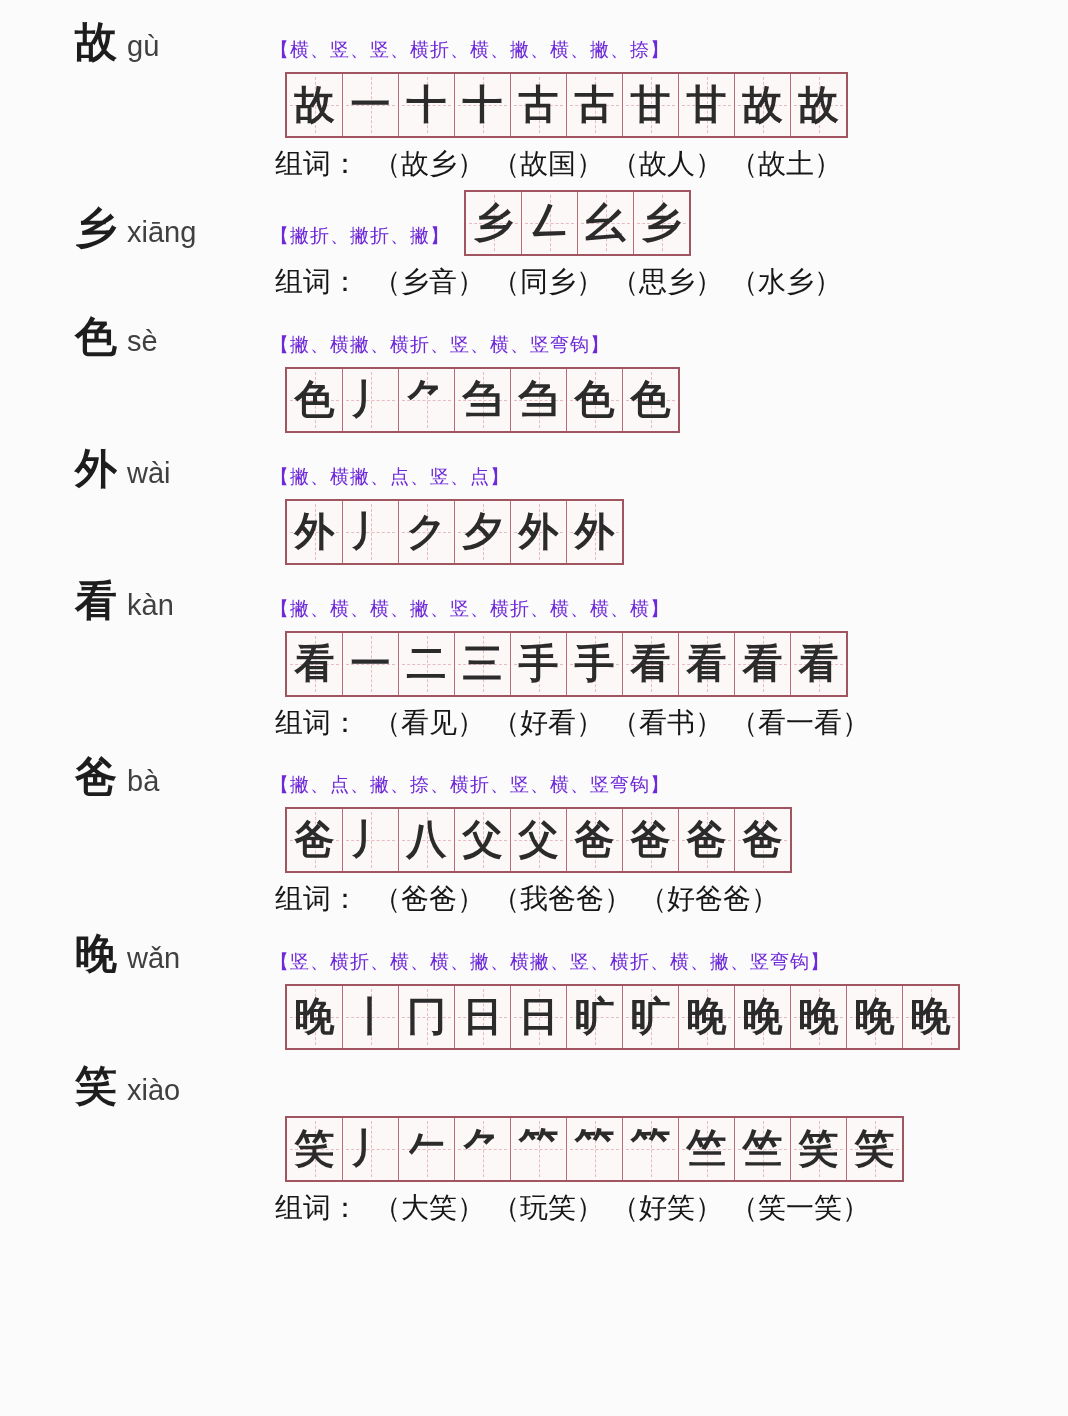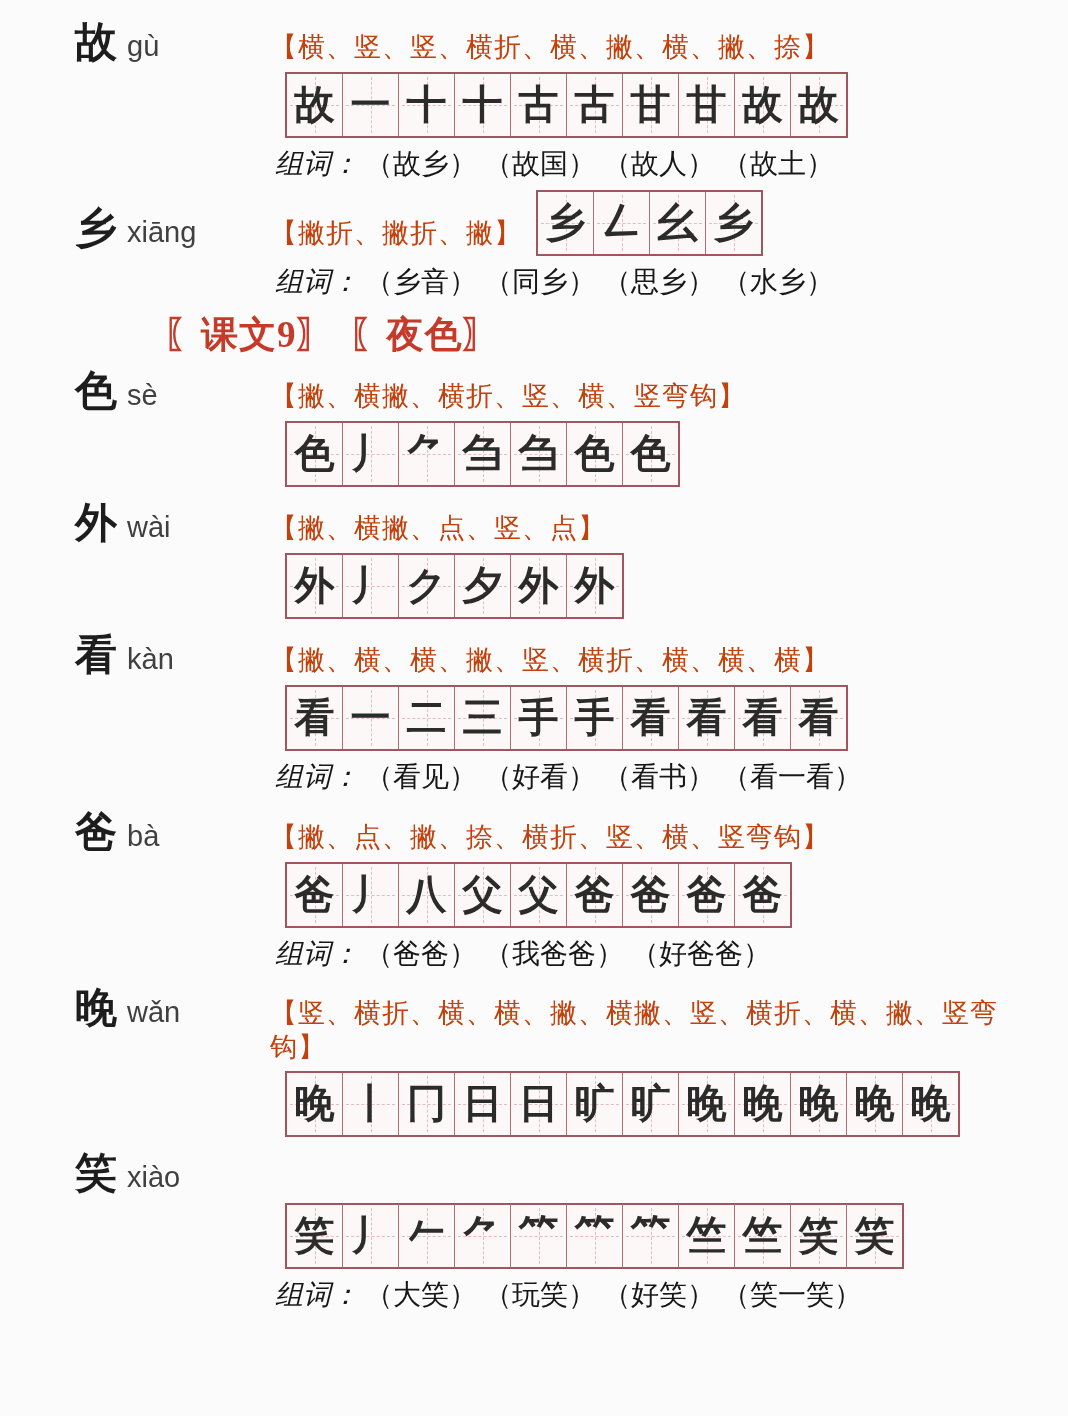--- a/index.html
+++ b/index.html
@@ -11,36 +11,36 @@
     padding:20px 20px 10px 75px;
     overflow:hidden;
     font-family:"Liberation Serif", serif;
     color:#222;
   }
   .entry{margin-bottom:14px;}
   .entry-head{display:flex;align-items:baseline;min-height:46px;}
   .char-pinyin{width:195px;flex:0 0 195px;display:flex;align-items:baseline;}
   .char{font-size:42px;line-height:1.05;font-weight:600;color:#1d1d1d;}
   .pinyin{font-family:"Liberation Sans", sans-serif;font-size:29px;margin-left:10px;color:#404040;}
-  .strokes{font-size:27px;line-height:1.25;color:#c2410c;letter-spacing:1px;padding-top:2px;}
+  .strokes{font-size:19px;line-height:1.25;color:#6d28d9;letter-spacing:1px;padding-top:2px;}
   .boxes-row{margin:6px 0 8px 210px;}
   .boxes{display:inline-flex;border:2px solid #a05560;background:#fdf8f8;vertical-align:top;}
   .inline-slot{margin-left:14px;position:relative;top:-6px;}
   .inline-slot:empty, .boxes-row.hidden{display:none;}
   .cell{
     position:relative;width:55px;height:62px;
     border-left:1.6px solid #b76d76;
     display:flex;align-items:center;justify-content:center;
   }
   .cell:first-child{border-left:none;}
   .cell::before{content:"";position:absolute;left:3px;right:3px;top:50%;border-top:1.2px dashed #e6bcc2;}
   .cell::after{content:"";position:absolute;top:3px;bottom:3px;left:50%;border-left:1.2px dashed #e6bcc2;}
   .glyph{position:relative;z-index:2;font-size:40px;line-height:1;color:#2b2b2b;font-weight:600;}
   .words-row{margin:2px 0 0 200px;font-size:28px;line-height:1.3;color:#171717;}
-  .words-label{margin-right:6px;font-style:italic;}
+  .words-label{margin-right:14px;}
   .heading{margin:10px 0 14px 88px;font-size:37px;font-weight:bold;letter-spacing:1px;line-height:1.1;}
   .heading span{margin-right:14px;}
 </style>
 </head>
 <body>
 
 <div class="page" style="background: rgb(252, 251, 251);">
   <div id="entries-top">
       <section class="entry">
     <div class="entry-head">
@@ -111,23 +111,20 @@
             </span>
           </div>
     </div>
 
     <div class="words-row">
       <span class="words-label">组词：</span><span class="words">（乡音） （同乡） （思乡） （水乡）</span>
     </div>
   </section>
     </div>
 
-  <div class="heading" style="color: rgb(196, 59, 42);">
-    <span>〖课文9〗</span><span>〖夜色〗</span>
-  </div>
 
   <div id="entries-bottom">
       <section class="entry">
     <div class="entry-head">
       <div class="char-pinyin">
         <span class="char">色</span>
         <span class="pinyin">sè</span>
       </div>
       <div class="strokes">【撇、横撇、横折、竖、横、竖弯钩】</div>
 

